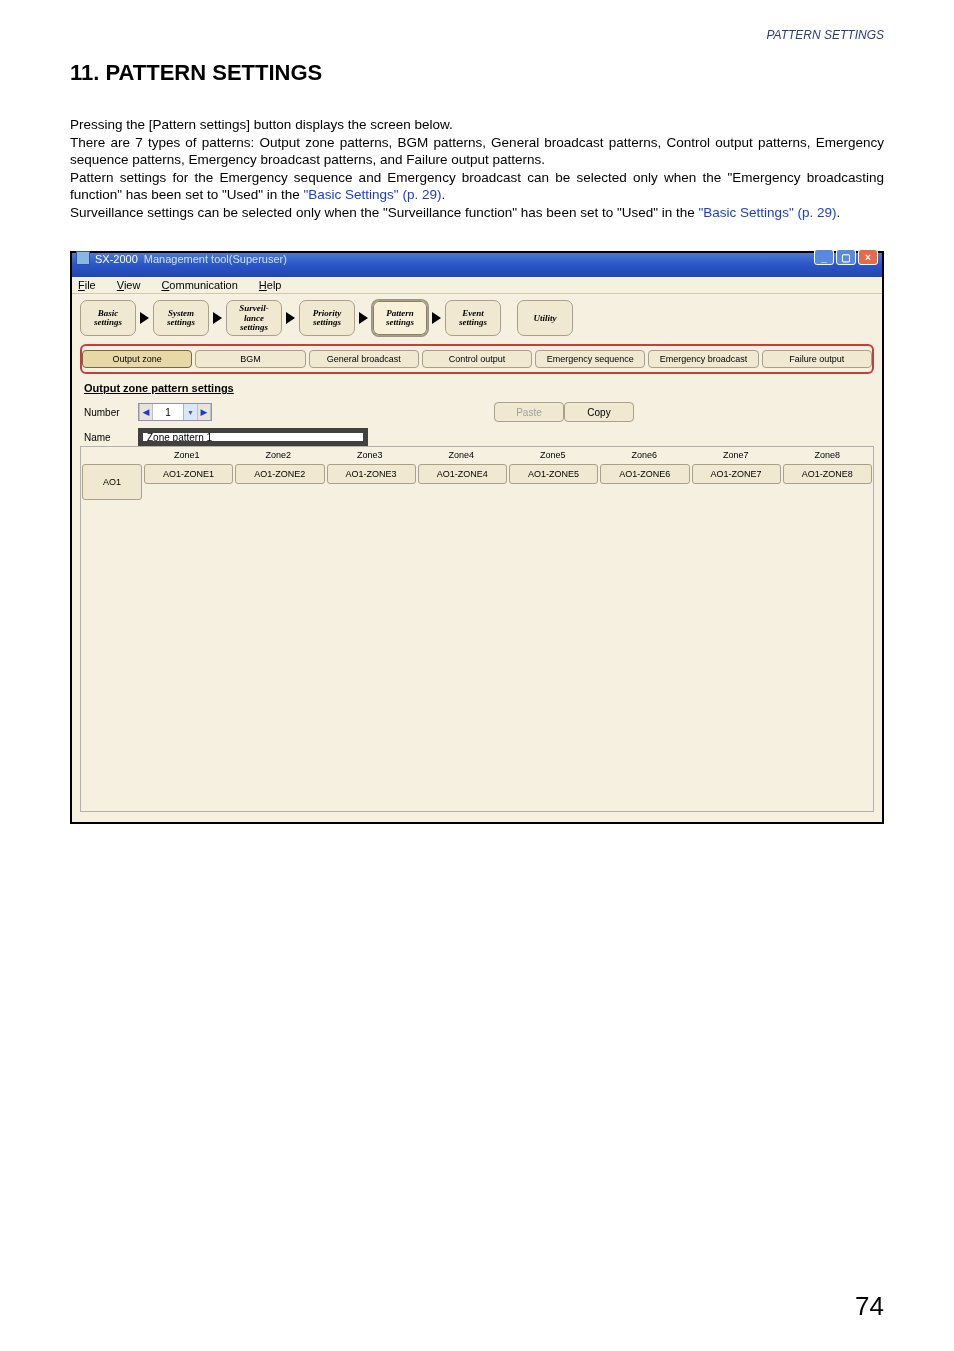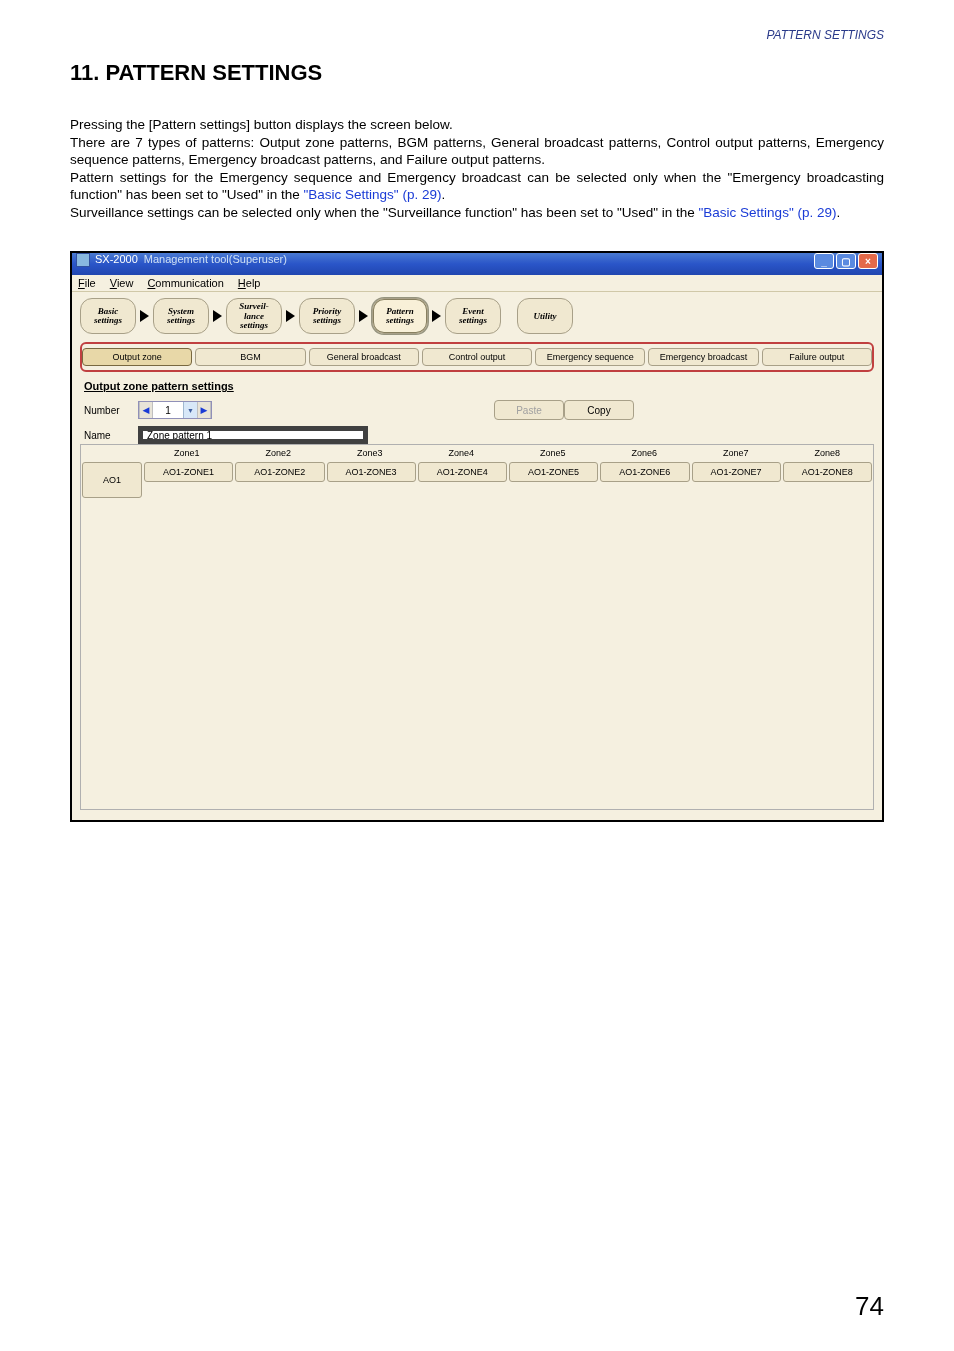--- a/index.html
+++ b/index.html
@@ -32,22 +32,22 @@
   }
   .body-text .link { color: #1a3bd6; }
   .screenshot-outer {
     margin: 30px 70px 0 70px;
     border: 2px solid #000;
   }
   .titlebar {
     height: 22px;
     background: linear-gradient(to bottom, #4a7ad1, #2a55c8, #2046b0);
     display: flex;
-    align-items: flex-start;
-    padding: 0 4px;
+    align-items: flex-end;
+    padding: 12px 4px;
     color: #fff;
     font-size: 11px;
     font-family: "MS Sans Serif", Tahoma, sans-serif;
   }
   .titlebar .app-icon {
     width: 14px; height: 14px;
     background: #88b8e0;
     border: 1px solid #3050a0;
     margin-right: 5px;
   }
@@ -62,39 +62,39 @@
     display: flex; align-items: center; justify-content: center;
     font-size: 10px; font-weight: bold;
   }
   .winbtn.min, .winbtn.max { background: #5a8ae0; color: #fff; }
   .winbtn.close { background: #e46a4a; color: #fff; }
   .menubar {
     background: #f5f0e0;
     padding: 2px 6px;
     font-size: 11px;
     display: flex;
-    gap: 14px;
+    gap: 21px;
     border-bottom: 1px solid #d0c8a8;
   }
   .menubar span { cursor: default; }
   .menubar .ul { text-decoration: underline; }
   .app-content {
     background: #f5f0e0;
     padding: 6px 8px 10px 8px;
   }
   .wizard-row {
     display: flex;
     align-items: center;
     gap: 2px;
     margin-bottom: 8px;
   }
   .wiz-btn {
     background: #f0e8d0;
     border: 1px solid #a8a088;
-    border-radius: 12px;
+    border-radius: 7px;
     width: 56px;
     height: 36px;
     font-size: 9px;
     font-style: italic;
     font-weight: bold;
     font-family: "Times New Roman", serif;
     display: flex;
     align-items: center;
     justify-content: center;
     text-align: center;

